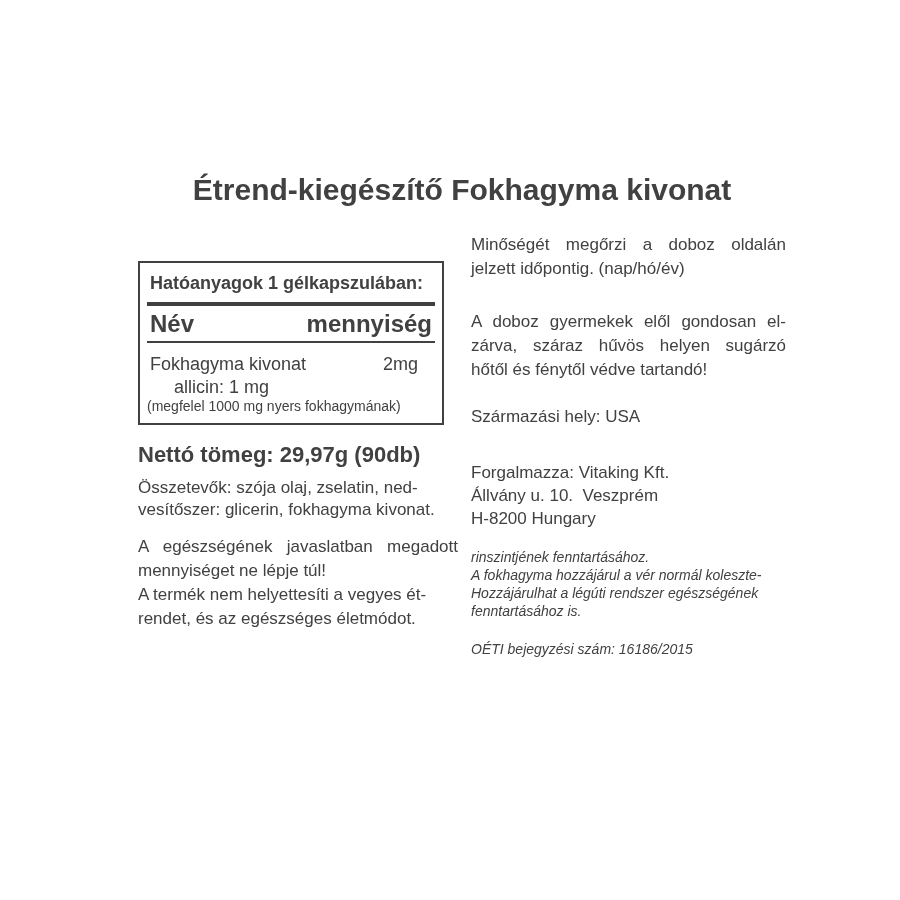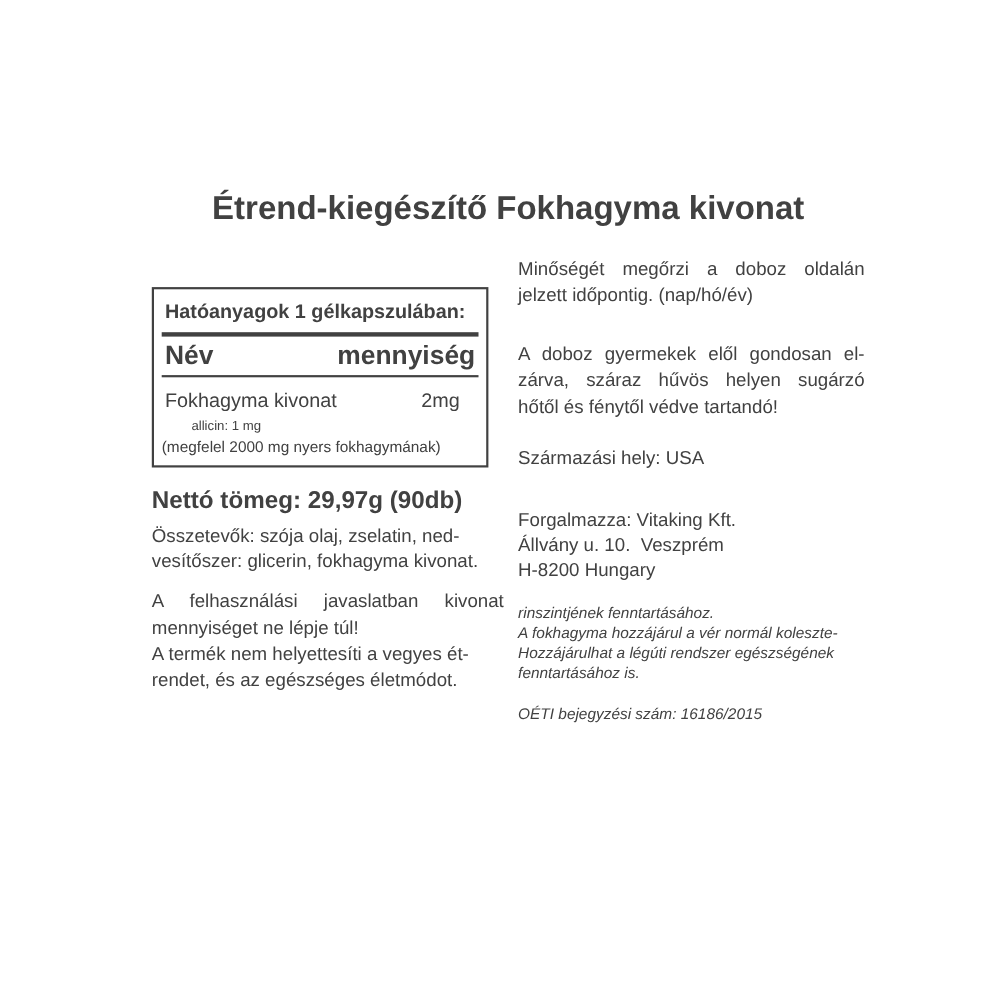--- a/index.html
+++ b/index.html
@@ -57,21 +57,21 @@
     padding: 6px 10px 6px 10px;
   }
   .facts-row {
     display: flex;
     justify-content: space-between;
     font-size: 18px;
     line-height: 23px;
     padding: 10px 24px 0 10px;
   }
   .facts-sub {
-    font-size: 12px;
+    font-size: 18px;
     line-height: 16px;
     padding: 3px 0 0 34px;
     white-space: pre-wrap;
   }
   .facts-note {
     font-size: 14px;
     line-height: 16px;
     padding: 3px 0 9px 7px;
     white-space: pre-wrap;
   }
@@ -119,33 +119,33 @@
         <div class="facts-cols">
           <span>Név</span>
           <span>mennyiség</span>
         </div>
         <div class="rule-thin"></div>
         <div class="facts-row">
           <span>Fokhagyma kivonat</span>
           <span>2mg</span>
         </div>
         <div class="facts-sub">allicin: 1 mg</div>
-        <div class="facts-note">(megfelel 2000 mg nyers fokhagymának)</div>
+        <div class="facts-note">(megfelel 1000 mg nyers fokhagymának)</div>
       </div>
 
       <div class="net-weight">Nettó tömeg: 29,97g (90db)</div>
 
       <div class="para ingredients">
         <div class="line"><span class="b">Összetevők: szója olaj</span><span>, zselatin, ned-</span></div>
         <div class="line">vesítőszer: glicerin, fokhagyma kivonat.</div>
       </div>
 
 
       <div class="para warning-usage">
-        <div class="line jl">A felhasználási javaslatban kivonat</div>
+        <div class="line jl">A egészségének javaslatban megadott</div>
         <div class="line">mennyiséget ne lépje túl!</div>
       </div>
 
       <div class="para warning-diet">
         <div class="line">A termék nem helyettesíti a vegyes ét-</div>
         <div class="line">rendet, és az egészséges életmódot.</div>
       </div>
 
     </div>
 

